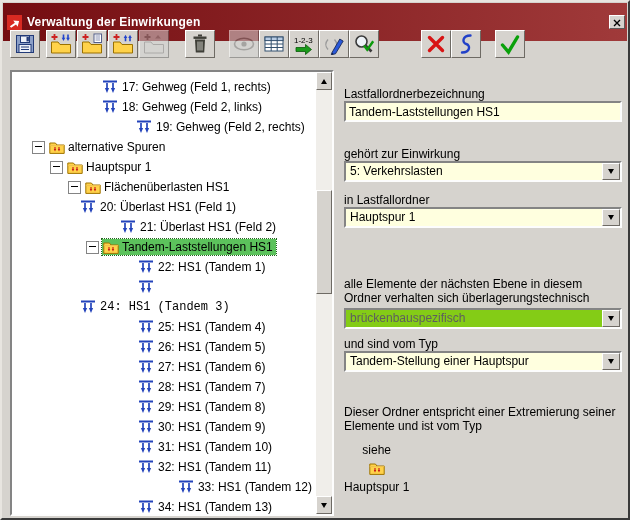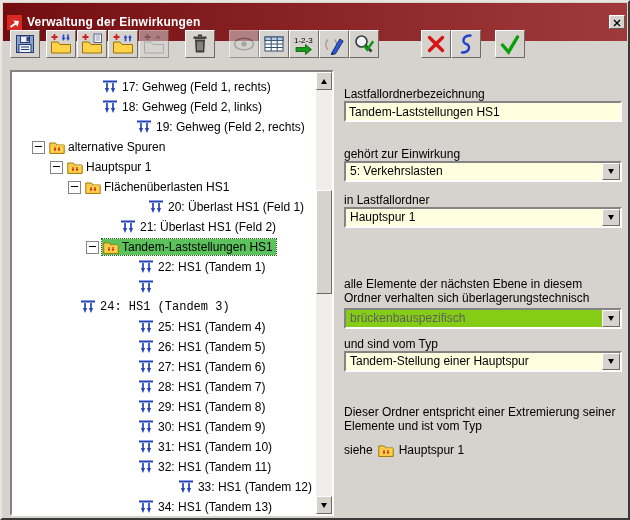--- a/index.html
+++ b/index.html
@@ -45,21 +45,21 @@
   .flabel{position:absolute;left:2px;width:278px;font-size:12px;line-height:14px;color:#000;}
   .tfield{position:absolute;left:2px;width:268px;height:15px;border:2px solid;border-color:#848484 #fdfdfd #fdfdfd #848484;
           background:#ffffdf;font:12px "Liberation Sans",sans-serif;padding:1px 3px;color:#000;}
   .combo{position:absolute;left:2px;width:274px;height:17px;border:2px solid;border-color:#848484 #fdfdfd #fdfdfd #848484;
          background:#ffffdf;display:flex;align-items:stretch;}
   .combo-text{flex:1;padding:1px 6px 0 4px;font-size:12px;white-space:nowrap;overflow:hidden;}
   .combo.disabled{background:#84cc16;}
   .combo.disabled .combo-text{color:#5e5e5e;}
   .combo-btn{width:16px;flex:none;background:#d6d3ce;border:1px solid;border-color:#fff #6e6a64 #6e6a64 #fff;
              display:flex;align-items:center;justify-content:center;}
-  .see-row{position:absolute;left:2px;display:flex;align-items:center;font-size:12px;gap:5px;color:#000;}
+  .see-row{position:absolute;left:2px;display:flex;align-items:center;font-size:12px;gap:5px;color:#000;flex-direction:column;}
 </style>
 </head>
 <body>
 
 <div class="window">
 
   <div class="titlebar">
     <span class="app-icon">
       <svg width="15" height="15" viewBox="0 0 15 15">
         <rect x="0" y="0" width="15" height="15" fill="#d82a22"></rect>
@@ -319,21 +319,21 @@
                 <path d="M6 6 v2.2 M10 6 v2.2" stroke="#c81414" stroke-width="1.1"></path>
                 <path d="M4.8 8 L6 10.4 7.2 8 z" fill="#c81414"></path>
                 <path d="M8.8 8 L10 10.4 11.2 8 z" fill="#c81414"></path>
               </svg>
             </span>
 
             <span class="lbl">Flächenüberlasten HS1</span>
           </span>
         </div>
 
-        <div class="tree-row loadcase" style="padding-left: 120px;">
+        <div class="tree-row loadcase" style="padding-left: 52px;">
 
           <span class="spacer"></span>
           <span class="content">
 
             <span class="ic-lc">
               <svg width="18" height="15" viewBox="0 0 18 15">
                 <path d="M2 1.5 H16" stroke="#2343bb" stroke-width="2"></path>
                 <path d="M6 3 v5.5 M12 3 v5.5" stroke="#2343bb" stroke-width="1.7"></path>
                 <path d="M3.9 8 L6 13 8.1 8 z" fill="#2343bb"></path>
                 <path d="M9.9 8 L12 13 14.1 8 z" fill="#2343bb"></path>

